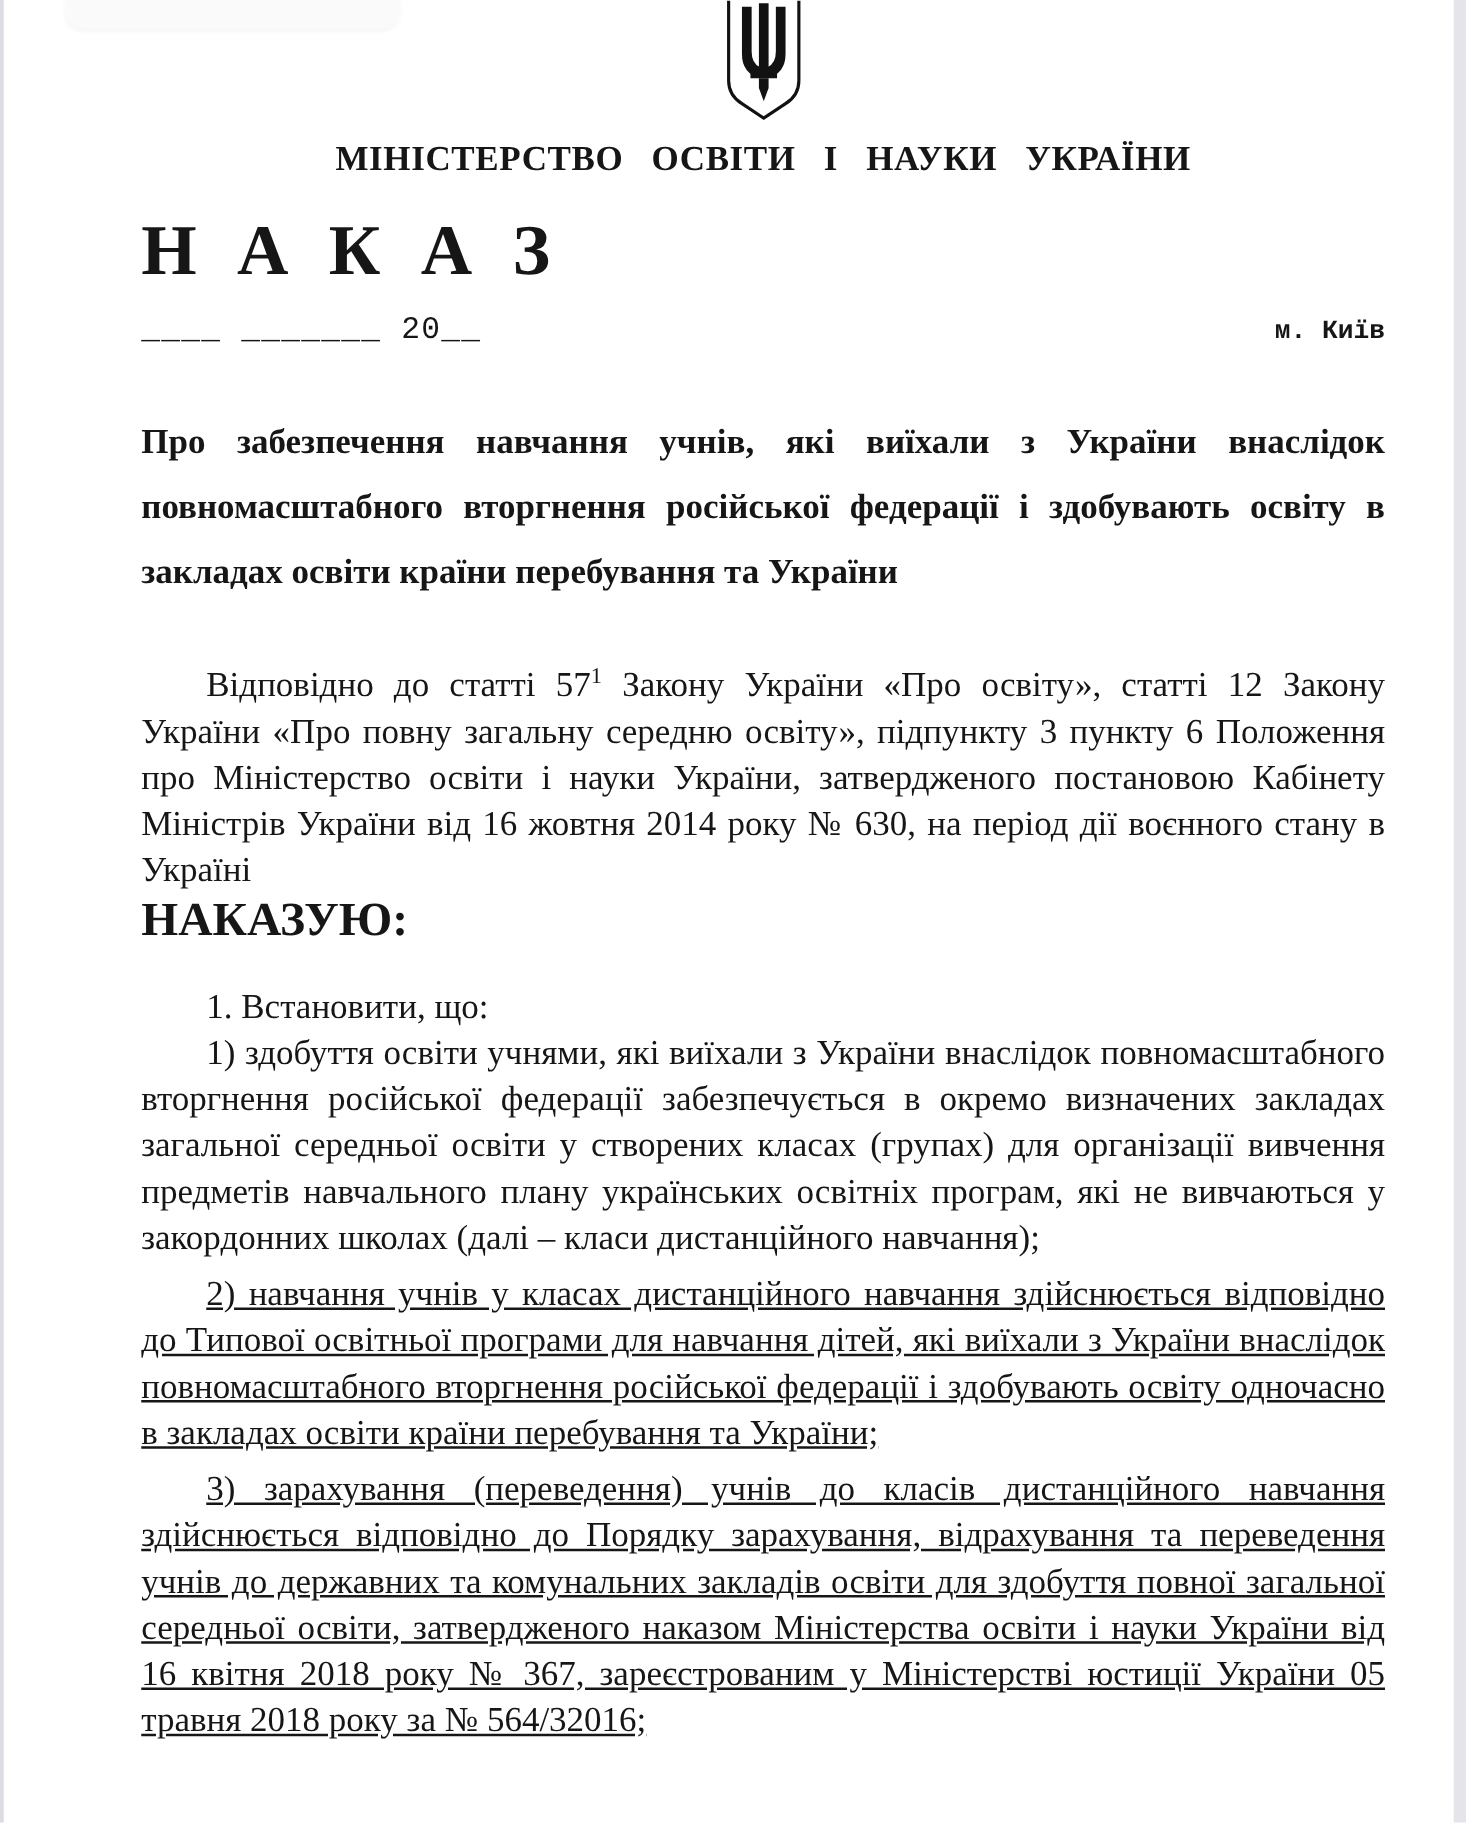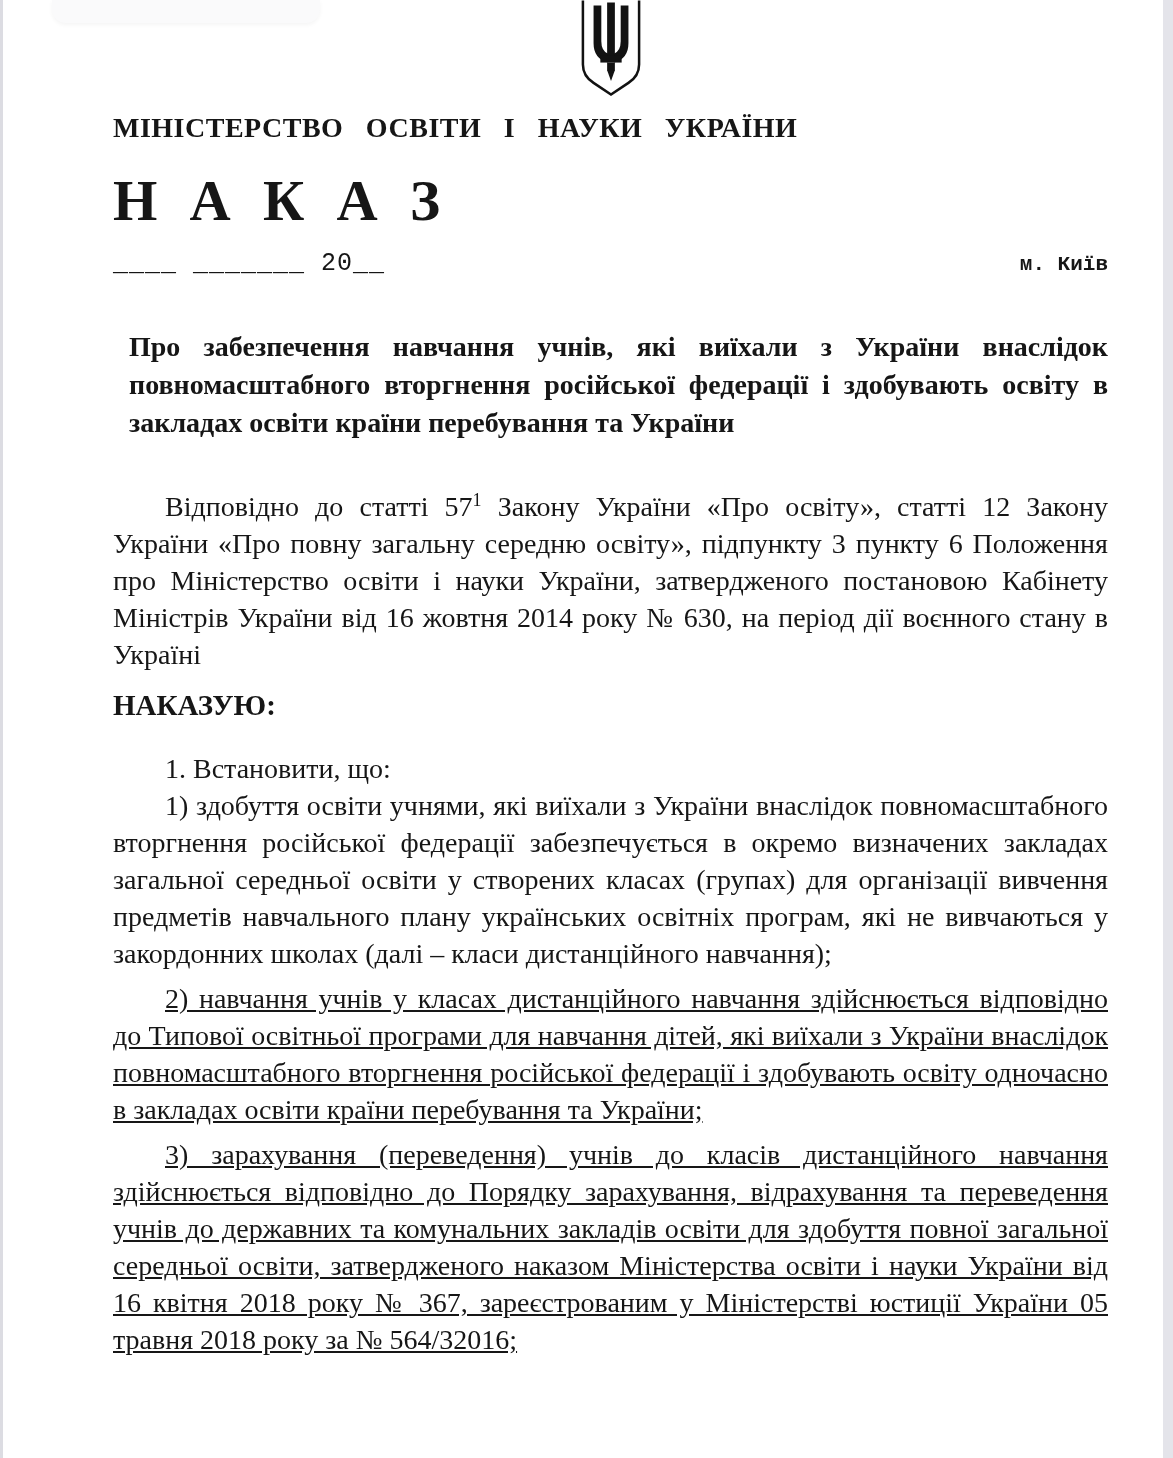--- a/index.html
+++ b/index.html
@@ -23,20 +23,21 @@
 
   
   .emblem { position: absolute; left: 580px; top: 0; width: 62px; height: 98px; }
   .emblem svg { display: block; width: 100%; height: 100%; }
 
   
   .content { position: absolute; left: 113px; top: 0; width: 995px; }
 
   .ministry {
     margin-top: 112px;
+    text-align: center;
     font-weight: bold;
     font-size: 28px;
     line-height: 1.15;
     word-spacing: 15px;
     letter-spacing: 0.5px;
     white-space: nowrap;
   }
   .nakaz {
     margin-top: 26px;
     font-weight: bold;
@@ -53,36 +54,34 @@
     letter-spacing: 1px;
     font-family: Liberation Mono, monospace;
   }
   .dateline .city { font-weight: bold; font-size: 21px; letter-spacing: 0; margin-left: 16px; }
   .dateline .number { padding-right: 108px; }
 
   .subject {
     margin-top: 50px;
     font-weight: bold;
     font-size: 28px;
-    line-height: 38px;
+    line-height: 52px;
     text-align: justify;
-    margin-left: 16px;
   }
   .preamble {
     margin-top: 46px;
     font-size: 28px;
     line-height: 37px;
     text-align: justify;
     text-indent: 52px;
   }
   .preamble sup { font-size: 18px; line-height: 0; }
   .order-verb {
-    margin-top: 16px;
     font-weight: bold;
-    font-size: 29px;
+    font-size: 38px;
     line-height: 1.15;
   }
   .para {
     margin: 0;
     font-size: 28px;
     line-height: 37px;
     text-align: justify;
     text-indent: 52px;
   }
   .para-intro { margin-top: 28px; }

